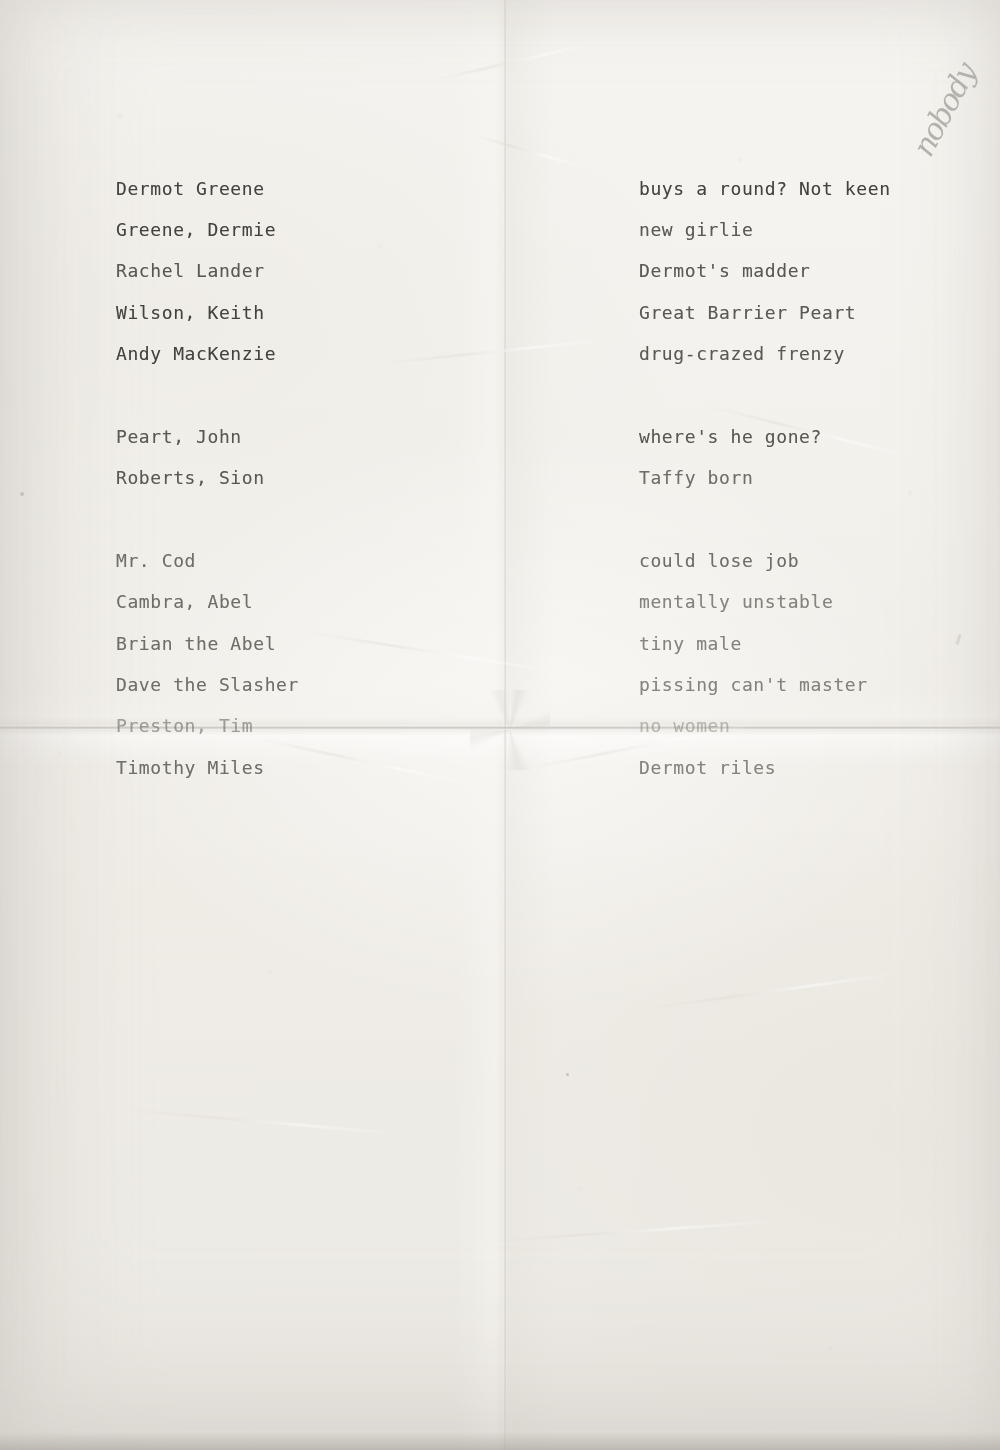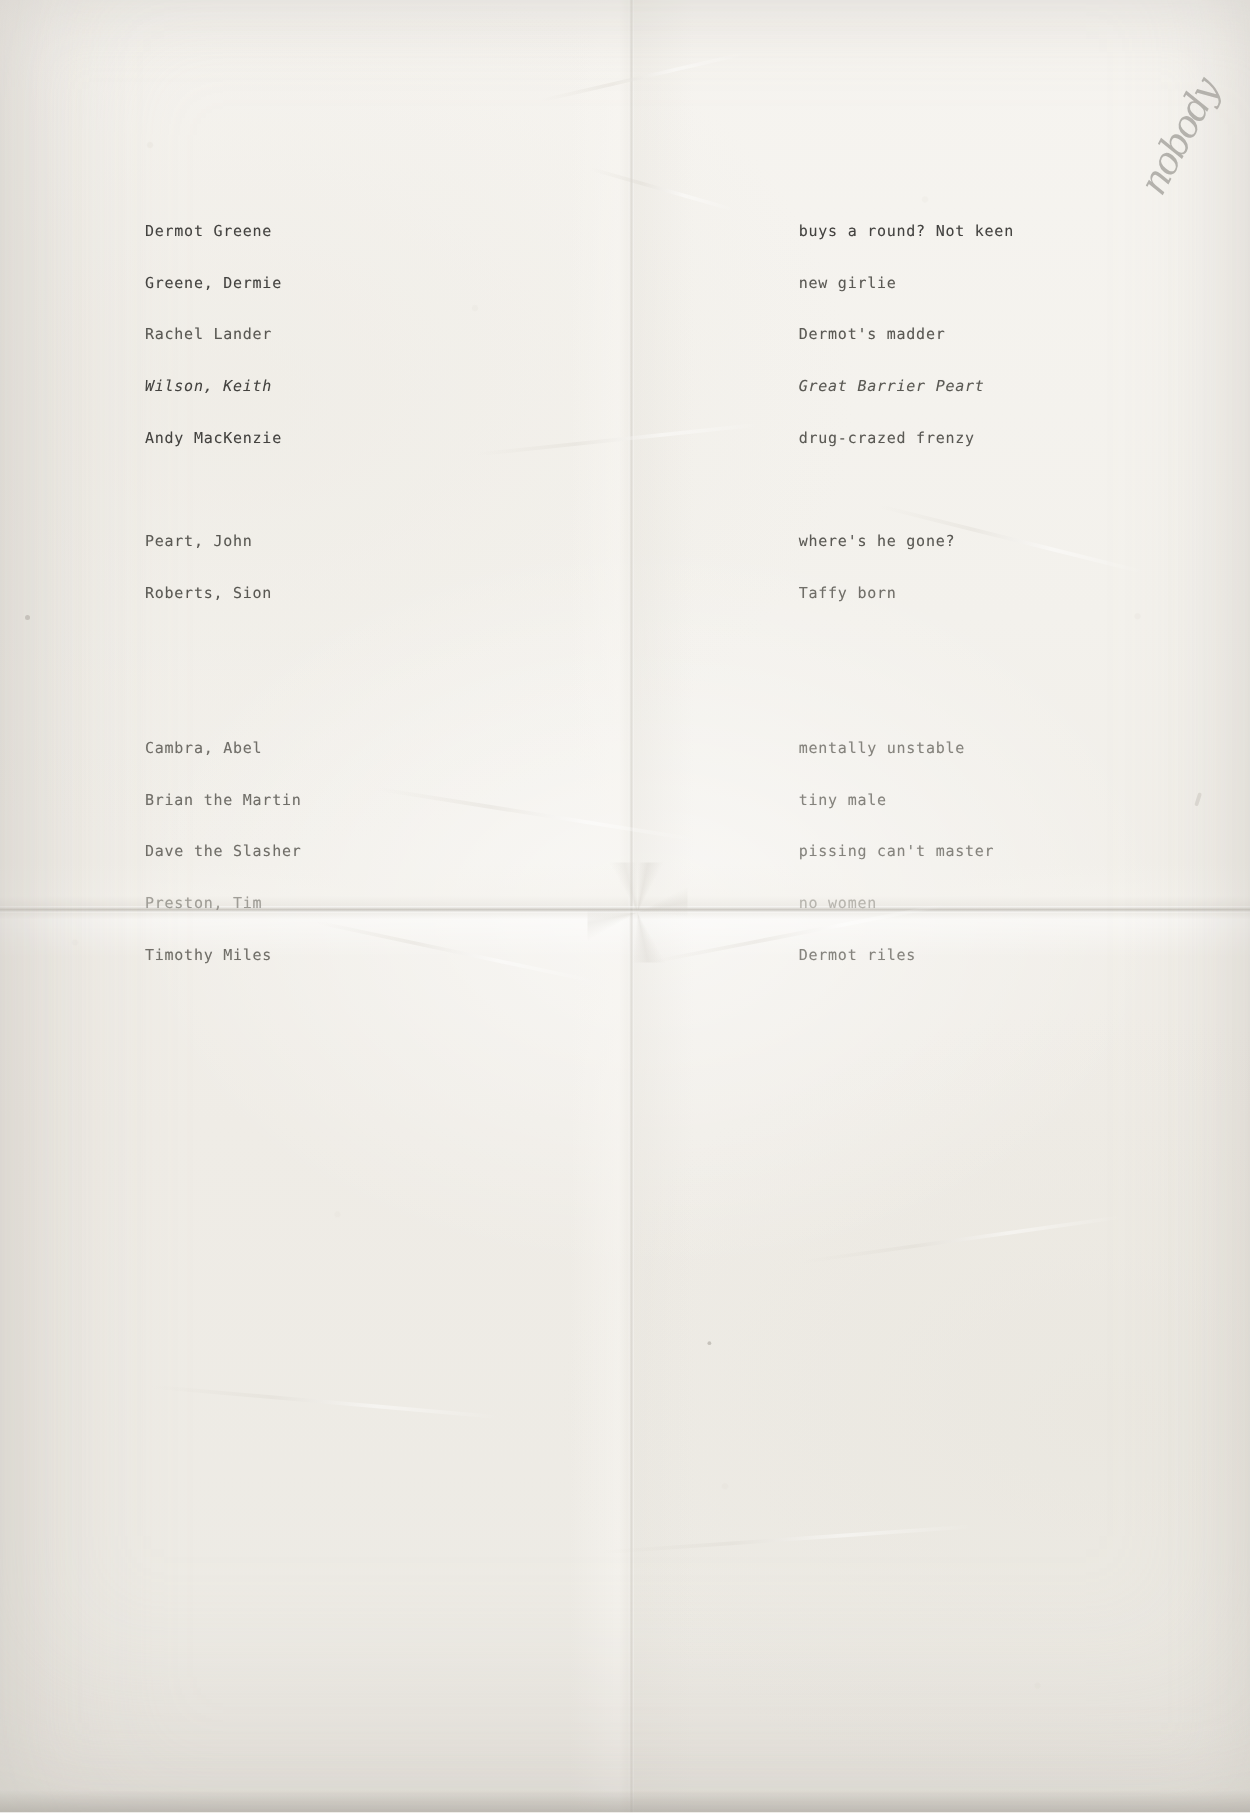--- a/index.html
+++ b/index.html
@@ -153,21 +153,21 @@
   .sheet {
     position: absolute;
     inset: 0;
   }
   .row {
     position: absolute;
     left: 0;
     right: 0;
     height: 41px;
     font-family: "DejaVu Sans Mono", "Liberation Mono", monospace;
-    font-size: 12px;
+    font-size: 18px;
     letter-spacing: 0.6px;
     color: #3b3a38;
   }
   .col-name {
     position: absolute;
     left: 116px;
     top: 0;
     white-space: pre;
   }
   .col-note {
@@ -252,21 +252,21 @@
     <div class="row" style="top:219px;">
       <span class="col-name ink-1">Greene, Dermie</span>
       <span class="col-note ink-2">new girlie</span>
     </div>
 
     <div class="row" style="top:260px;">
       <span class="col-name ink-2">Rachel Lander</span>
       <span class="col-note ink-2">Dermot's madder</span>
     </div>
 
-    <div class="row" style="top:302px;font-style:italic;">
+    <div class="row" style="top:302px;">
       <span class="col-name ink-1">Wilson, Keith</span>
       <span class="col-note ink-2">Great Barrier Peart</span>
     </div>
 
     <div class="row" style="top:343px;padding-left:40px;">
       <span class="col-name ink-1">Andy MacKenzie</span>
       <span class="col-note ink-2">drug-crazed frenzy</span>
     </div>
 
 
@@ -274,28 +274,32 @@
       <span class="col-name ink-2">Peart, John</span>
       <span class="col-note ink-2">where's he gone?</span>
     </div>
 
     <div class="row" style="top:467px;">
       <span class="col-name ink-2">Roberts, Sion</span>
       <span class="col-note ink-3">Taffy born</span>
     </div>
 
 
+    <div class="row" style="top:550px;">
+      <span class="col-name ink-3">Mr. Cod</span>
+      <span class="col-note ink-3">could lose job</span>
+    </div>
 
     <div class="row" style="top:591px;padding-left:21px;">
       <span class="col-name ink-3">Cambra, Abel</span>
       <span class="col-note ink-4">mentally unstable</span>
     </div>
 
     <div class="row" style="top:633px;">
-      <span class="col-name ink-3">Brian the Martin</span>
+      <span class="col-name ink-3">Brian the Abel</span>
       <span class="col-note ink-4">tiny male</span>
     </div>
 
     <div class="row" style="top:674px;padding-left:44px;">
       <span class="col-name ink-3">Dave the Slasher</span>
       <span class="col-note ink-4">pissing can't master</span>
     </div>
 
     <div class="row" style="top:715px;">
       <span class="col-name ink-5">Preston, Tim</span>

